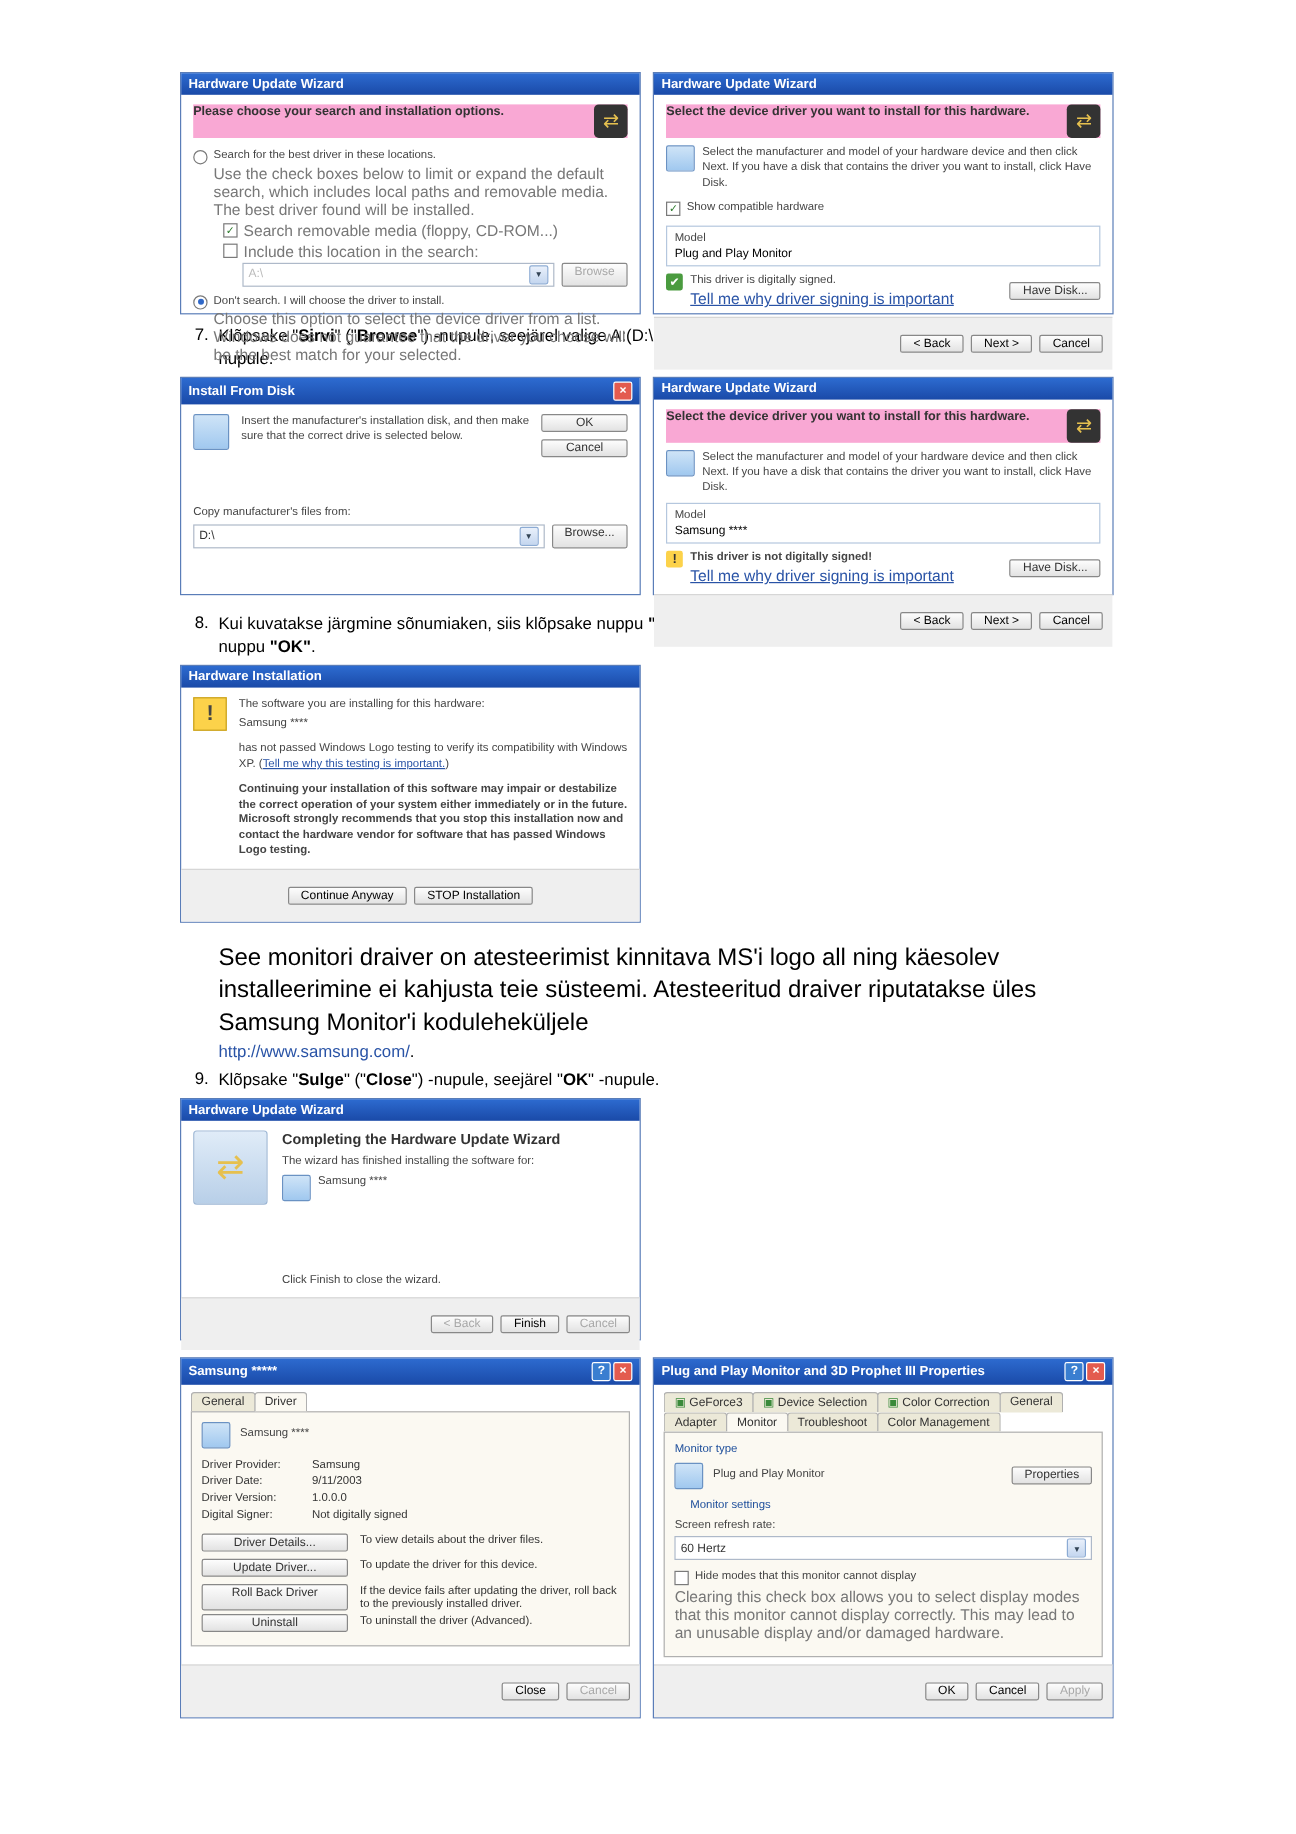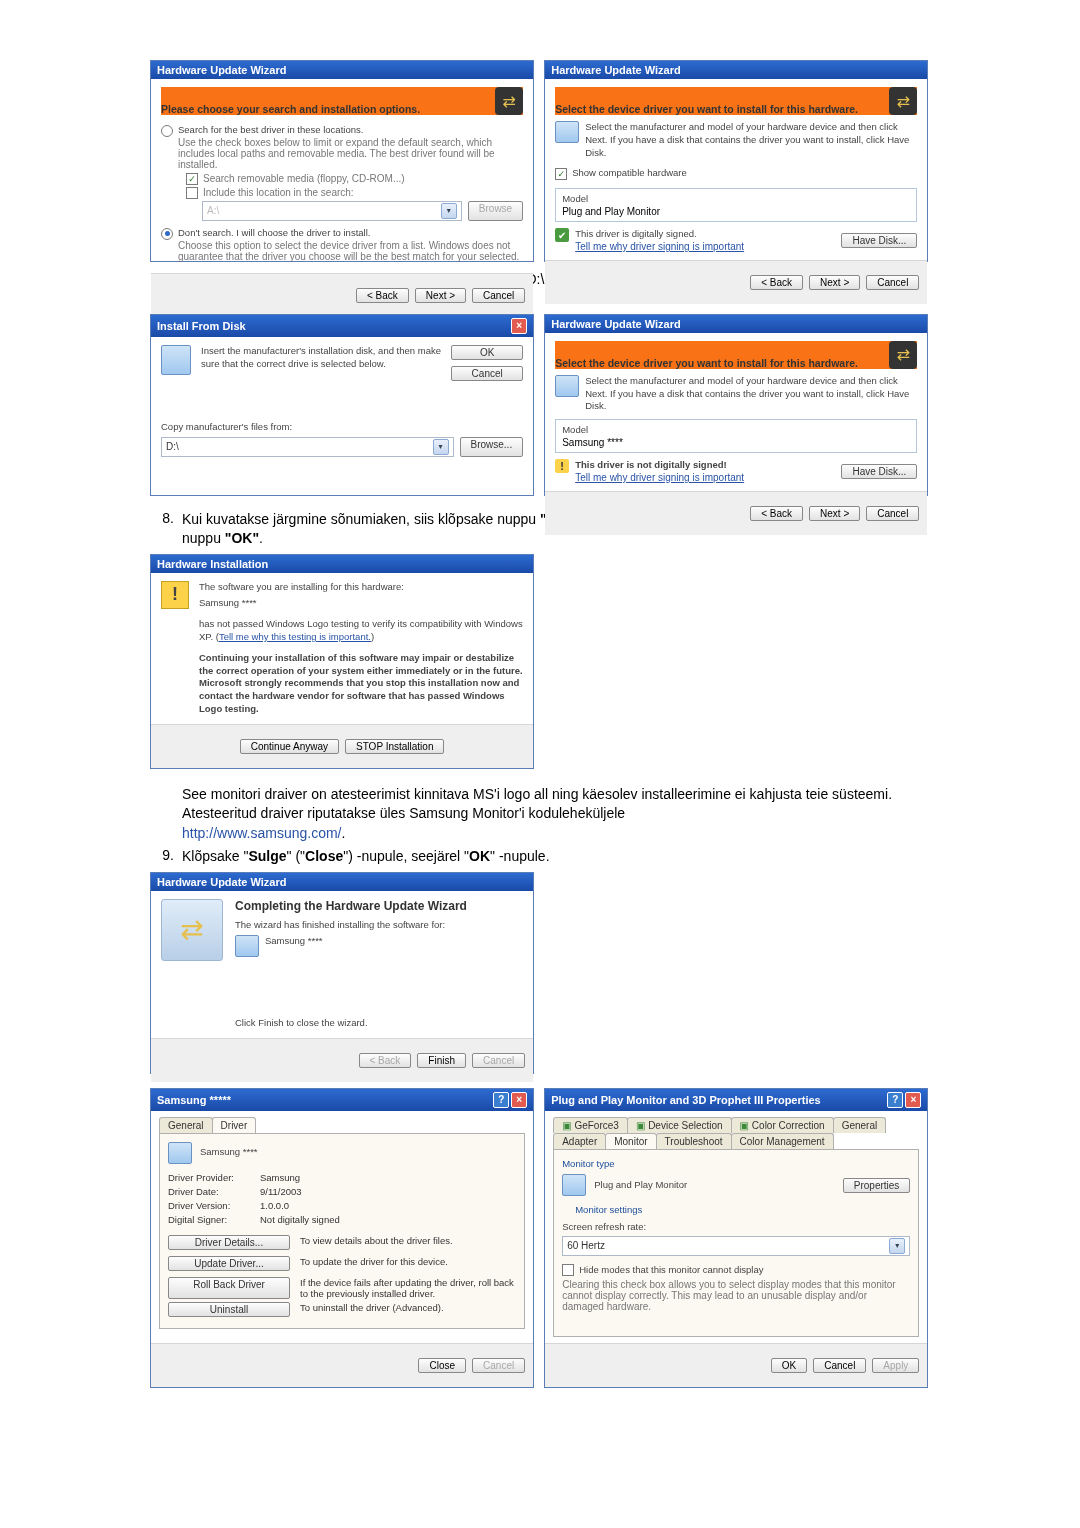--- a/index.html
+++ b/index.html
@@ -53,23 +53,23 @@
   }
   .dlg-body {
     padding: 8px 10px;
     flex: 1;
     color: #333;
     display: flex;
     flex-direction: column;
   }
   .strip {
     display: flex;
-    align-items: flex-end;
+    align-items: flex-start;
     gap: 8px;
-    background: #f97316;
+    background: #f9a8d4;
     margin-bottom: 6px;
   }
   .strip-bold {
     font-weight: bold;
     font-size: 10.5px;
     flex: 1;
   }
   .wiz-icon {
     width: 28px;
     height: 28px;
@@ -84,21 +84,21 @@
   .wiz-icon::after { content: "⇄"; }
   .mon-icon {
     width: 22px;
     height: 20px;
     background: linear-gradient(#cfe4f7,#a0c8ef);
     border: 1px solid #6a92c3;
     border-radius: 2px;
     flex-shrink: 0;
   }
   .small { font-size: 9.5px; color: #444; line-height: 1.35; }
-  .tiny  { font-size: 10px; color: #777; }
+  .tiny  { font-size: 13px; color: #777; }
   .radio {
     display: flex;
     align-items: flex-start;
     gap: 5px;
     margin: 3px 0;
   }
   .r-outer {
     width: 10px; height: 10px; border: 1px solid #7a7a7a; border-radius: 50%;
     margin-top: 1px; flex-shrink: 0; display:flex; align-items:center; justify-content:center;
   }
@@ -372,21 +372,21 @@
           <div class="small" style="font-weight:bold; margin-top:8px;">Continuing your installation of this software may impair or destabilize the correct operation of your system either immediately or in the future. Microsoft strongly recommends that you stop this installation now and contact the hardware vendor for software that has passed Windows Logo testing.</div>
         </div>
       </div>
     </div>
     <div class="btn-row" style="justify-content:center;">
       <div class="btn">Continue Anyway</div>
       <div class="btn">STOP Installation</div>
     </div>
   </div>
 
-  <div style="margin:16px 0 2px 32px; font-size:14px; line-height:1.35;">
+  <div style="margin:16px 0 2px 32px; font-size:20px; line-height:1.35;">
     <span>See monitori draiver on atesteerimist kinnitava MS'i logo all ning käesolev installeerimine ei kahjusta teie süsteemi. Atesteeritud draiver riputatakse üles Samsung Monitor'i koduleheküljele</span>
   </div>
   <div style="margin:0 0 4px 32px; font-size:14px;">
     <span class="url">http://www.samsung.com/</span><span>.</span>
   </div>
 
   <div class="ol-item">
     <div class="ol-num">9.</div>
     <div class="ol-txt">
       <span>Klõpsake "</span><b>Sulge</b><span>" ("</span><b>Close</b><span>") -nupule, seejärel "</span><b>OK</b><span>" -nupule.</span>

